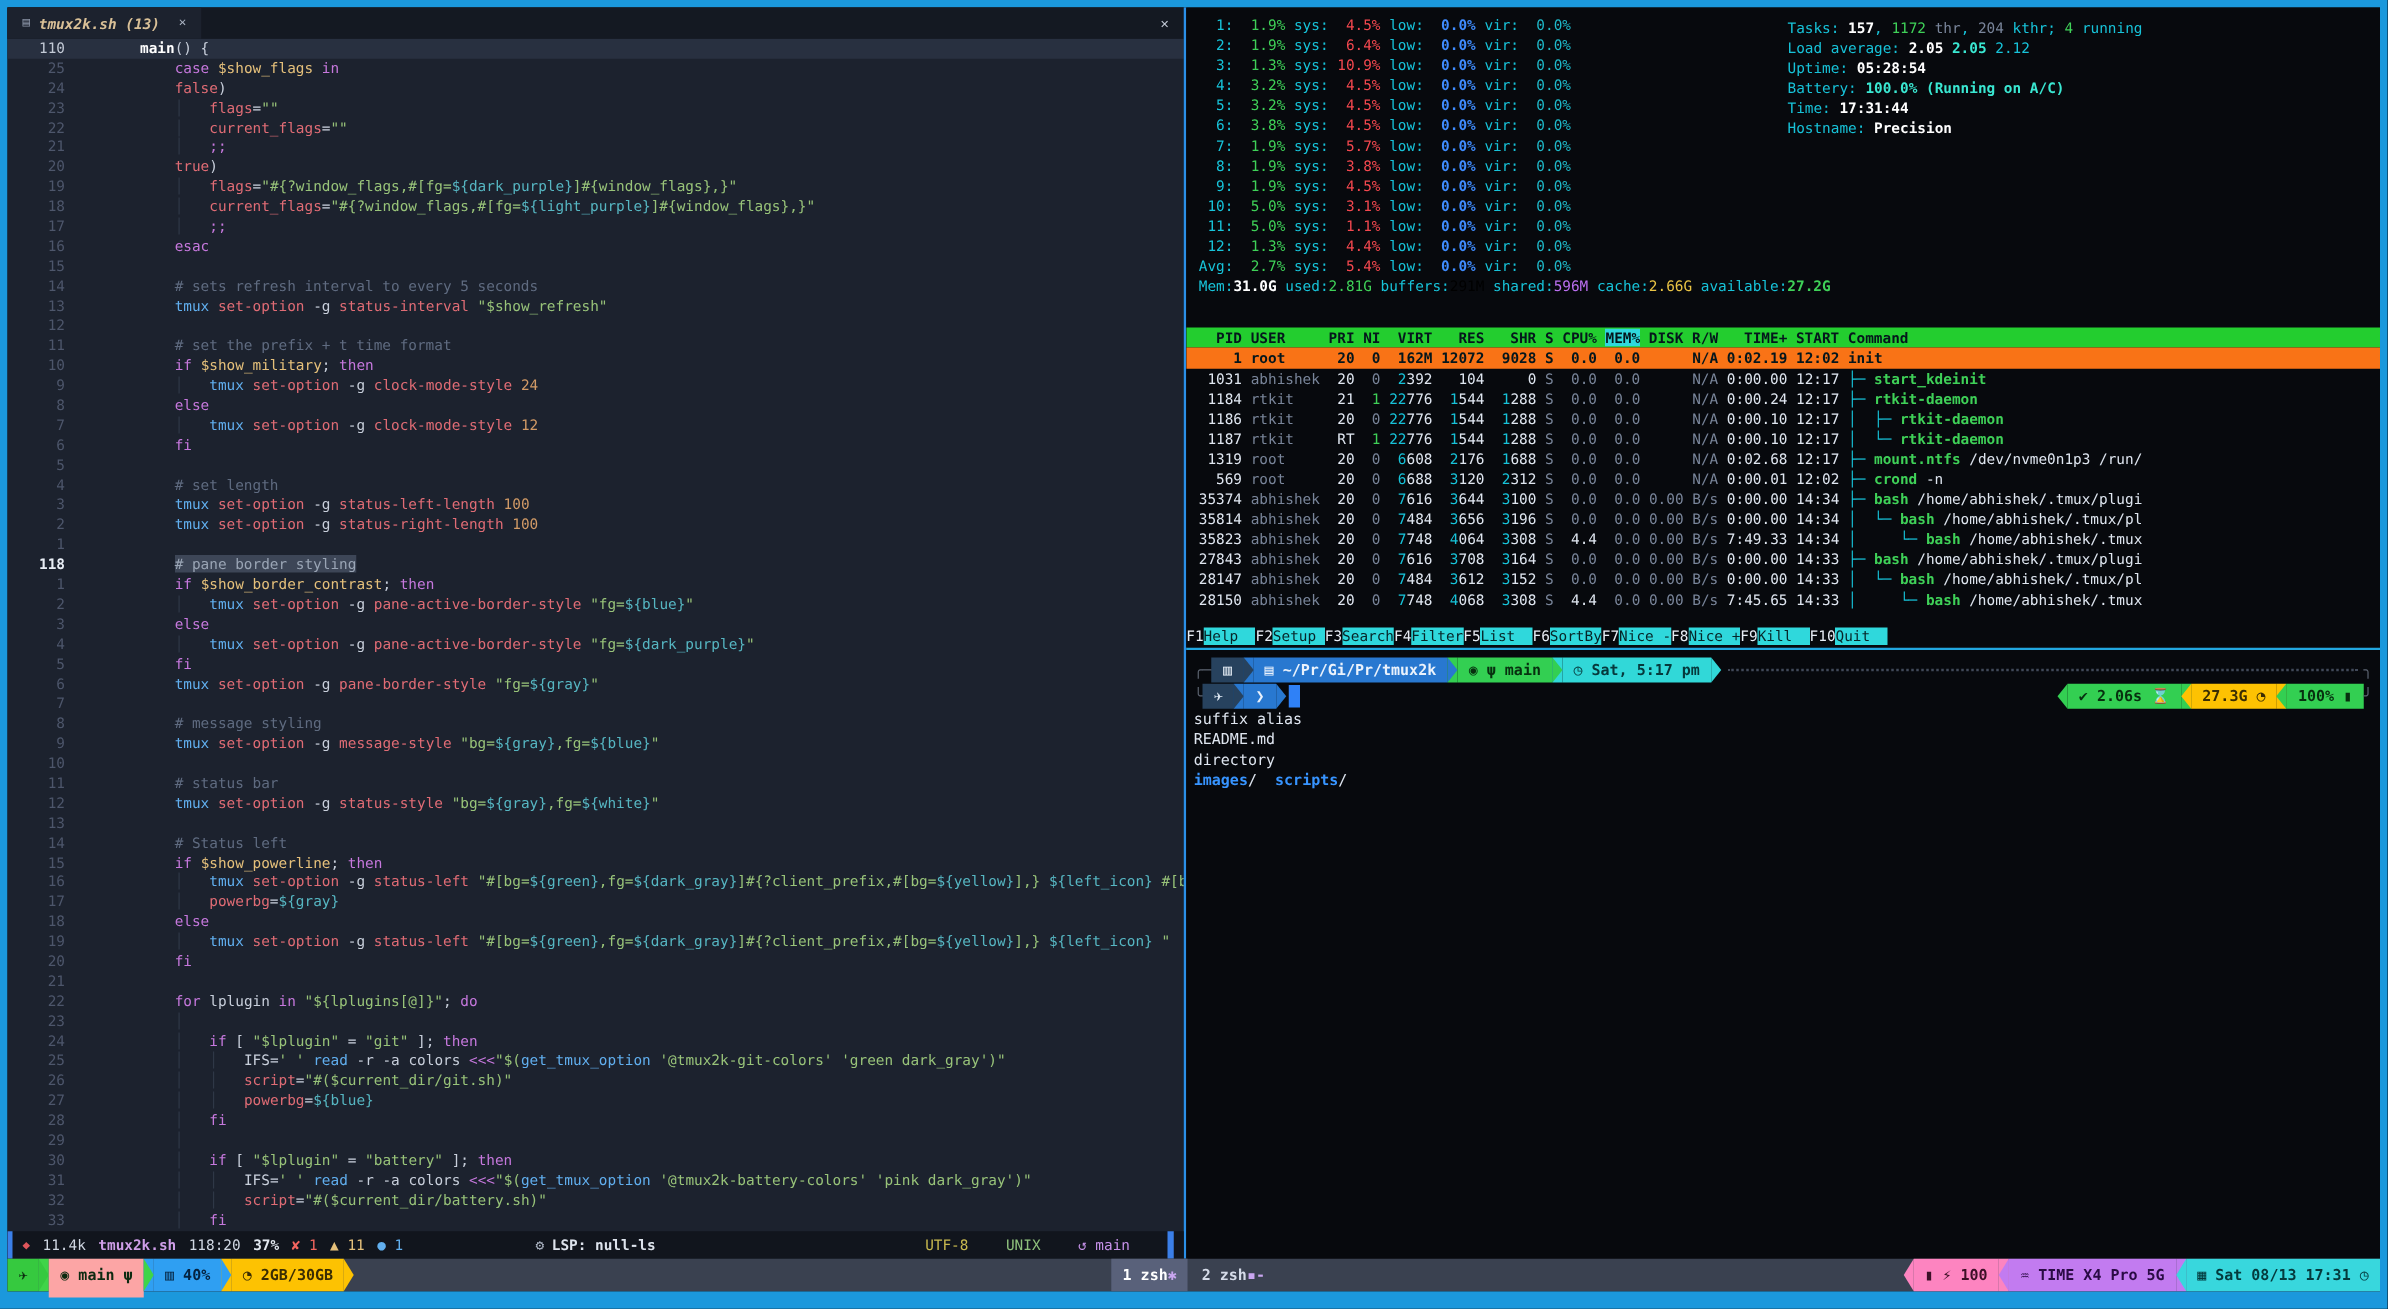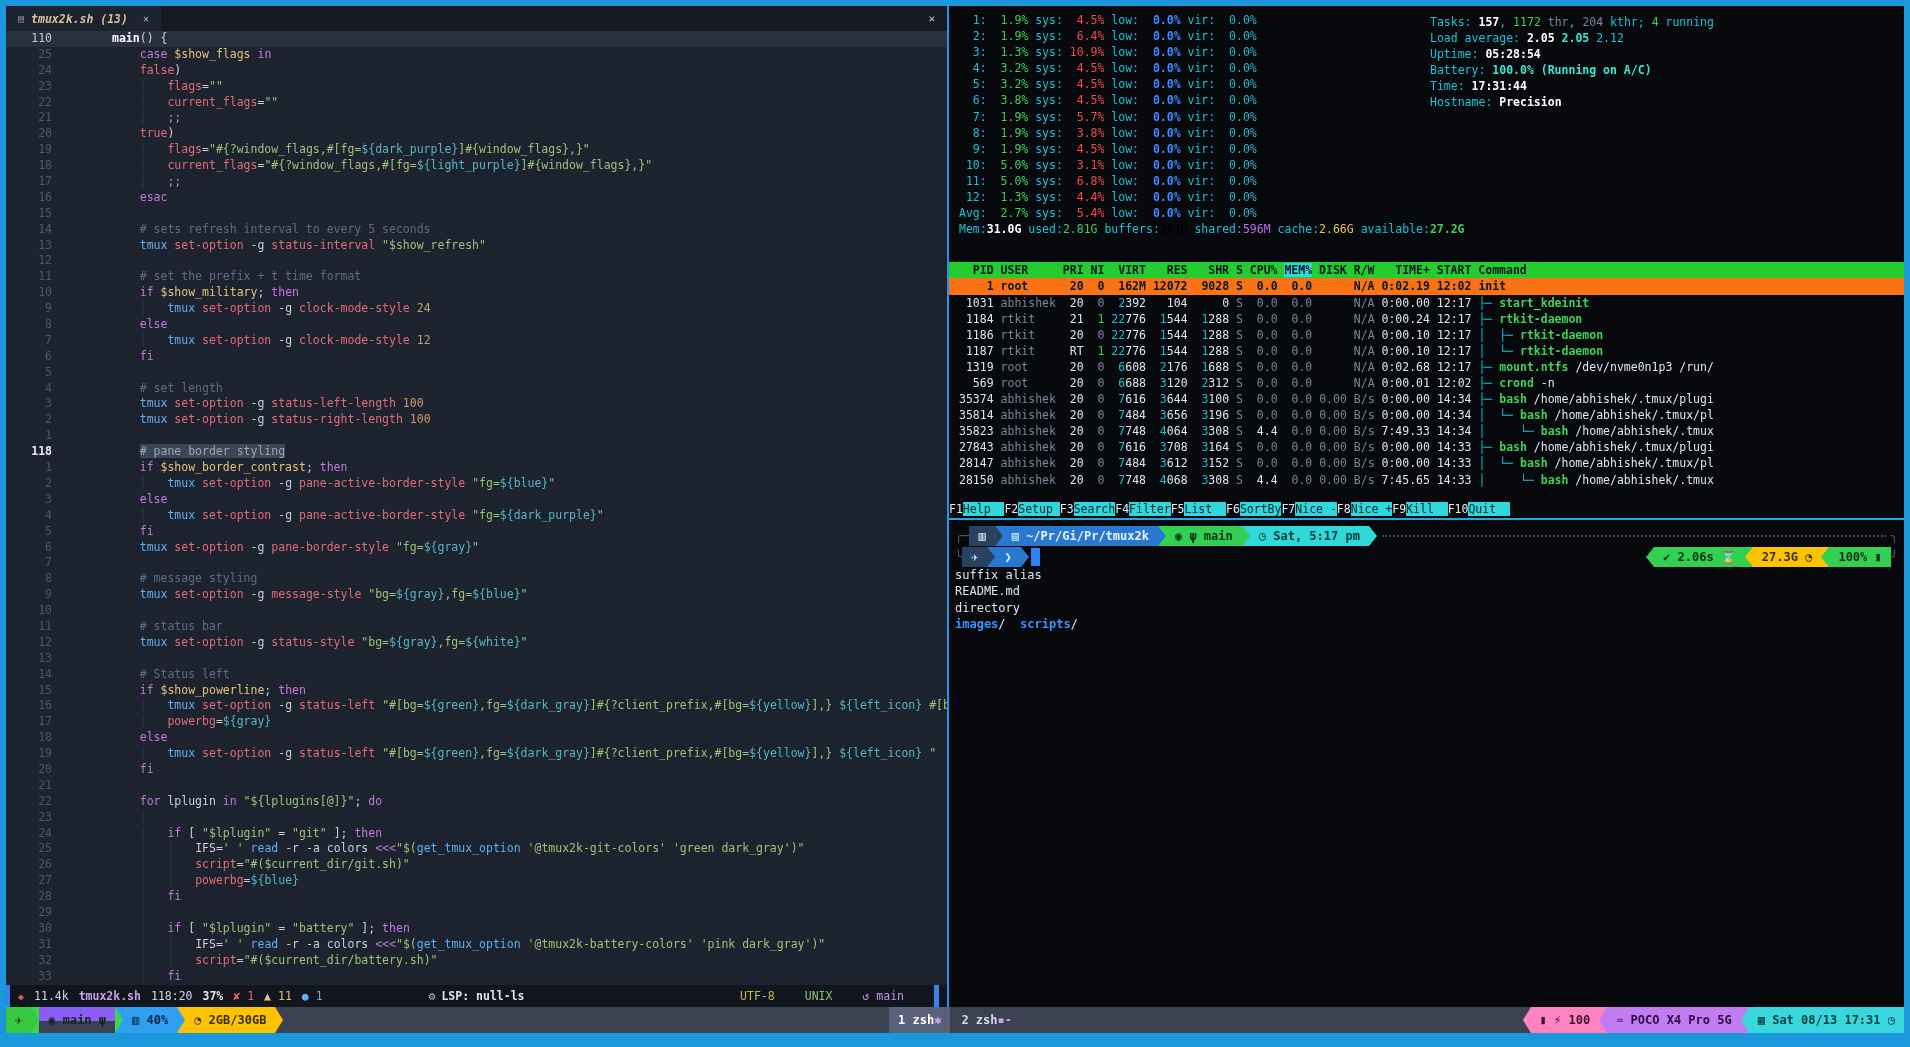--- a/index.html
+++ b/index.html
@@ -198,21 +198,21 @@
             <div class="mline"><span class="t-cy">  1: </span><span class="t-gn"> 1.9%</span><span class="t-cy"> sys: </span><span class="t-rd"> 4.5%</span><span class="t-cy"> low: </span><span class="t-bl"> 0.0%</span><span class="t-cy"> vir: </span><span class="t-tl"> 0.0%</span></div>
             <div class="mline"><span class="t-cy">  2: </span><span class="t-gn"> 1.9%</span><span class="t-cy"> sys: </span><span class="t-rd"> 6.4%</span><span class="t-cy"> low: </span><span class="t-bl"> 0.0%</span><span class="t-cy"> vir: </span><span class="t-tl"> 0.0%</span></div>
             <div class="mline"><span class="t-cy">  3: </span><span class="t-gn"> 1.3%</span><span class="t-cy"> sys: </span><span class="t-rd">10.9%</span><span class="t-cy"> low: </span><span class="t-bl"> 0.0%</span><span class="t-cy"> vir: </span><span class="t-tl"> 0.0%</span></div>
             <div class="mline"><span class="t-cy">  4: </span><span class="t-gn"> 3.2%</span><span class="t-cy"> sys: </span><span class="t-rd"> 4.5%</span><span class="t-cy"> low: </span><span class="t-bl"> 0.0%</span><span class="t-cy"> vir: </span><span class="t-tl"> 0.0%</span></div>
             <div class="mline"><span class="t-cy">  5: </span><span class="t-gn"> 3.2%</span><span class="t-cy"> sys: </span><span class="t-rd"> 4.5%</span><span class="t-cy"> low: </span><span class="t-bl"> 0.0%</span><span class="t-cy"> vir: </span><span class="t-tl"> 0.0%</span></div>
             <div class="mline"><span class="t-cy">  6: </span><span class="t-gn"> 3.8%</span><span class="t-cy"> sys: </span><span class="t-rd"> 4.5%</span><span class="t-cy"> low: </span><span class="t-bl"> 0.0%</span><span class="t-cy"> vir: </span><span class="t-tl"> 0.0%</span></div>
             <div class="mline"><span class="t-cy">  7: </span><span class="t-gn"> 1.9%</span><span class="t-cy"> sys: </span><span class="t-rd"> 5.7%</span><span class="t-cy"> low: </span><span class="t-bl"> 0.0%</span><span class="t-cy"> vir: </span><span class="t-tl"> 0.0%</span></div>
             <div class="mline"><span class="t-cy">  8: </span><span class="t-gn"> 1.9%</span><span class="t-cy"> sys: </span><span class="t-rd"> 3.8%</span><span class="t-cy"> low: </span><span class="t-bl"> 0.0%</span><span class="t-cy"> vir: </span><span class="t-tl"> 0.0%</span></div>
             <div class="mline"><span class="t-cy">  9: </span><span class="t-gn"> 1.9%</span><span class="t-cy"> sys: </span><span class="t-rd"> 4.5%</span><span class="t-cy"> low: </span><span class="t-bl"> 0.0%</span><span class="t-cy"> vir: </span><span class="t-tl"> 0.0%</span></div>
             <div class="mline"><span class="t-cy"> 10: </span><span class="t-gn"> 5.0%</span><span class="t-cy"> sys: </span><span class="t-rd"> 3.1%</span><span class="t-cy"> low: </span><span class="t-bl"> 0.0%</span><span class="t-cy"> vir: </span><span class="t-tl"> 0.0%</span></div>
-            <div class="mline"><span class="t-cy"> 11: </span><span class="t-gn"> 5.0%</span><span class="t-cy"> sys: </span><span class="t-rd"> 6.8%</span><span class="t-cy"> low: </span><span class="t-bl"> 0.0%</span><span class="t-cy"> vir: </span><span class="t-tl"> 0.0%</span></div>
+            <div class="mline"><span class="t-cy"> 11: </span><span class="t-gn"> 5.0%</span><span class="t-cy"> sys: </span><span class="t-rd"> 1.1%</span><span class="t-cy"> low: </span><span class="t-bl"> 0.0%</span><span class="t-cy"> vir: </span><span class="t-tl"> 0.0%</span></div>
             <div class="mline"><span class="t-cy"> 12: </span><span class="t-gn"> 1.3%</span><span class="t-cy"> sys: </span><span class="t-rd"> 4.4%</span><span class="t-cy"> low: </span><span class="t-bl"> 0.0%</span><span class="t-cy"> vir: </span><span class="t-tl"> 0.0%</span></div>
             <div class="mline"><span class="t-cy">Avg: </span><span class="t-gn"> 2.7%</span><span class="t-cy"> sys: </span><span class="t-rd"> 5.4%</span><span class="t-cy"> low: </span><span class="t-bl"> 0.0%</span><span class="t-cy"> vir: </span><span class="t-tl"> 0.0%</span></div>
           </div>
         <div id="mem" class="mline"><span class="t-cy">Mem:</span><span class="t-wB">31.0G</span><span class="t-cy"> used:</span><span class="t-gn">2.81G</span><span class="t-cy"> buffers:</span><span class="t-blB">291M</span><span class="t-cy"> shared:</span><span class="t-pu">596M</span><span class="t-cy"> cache:</span><span class="t-yl">2.66G</span><span class="t-cy"> available:</span><span class="t-gnB">27.2G</span></div>
         <div class="info" id="info">
             <div class="mline"><span class="t-cy">Tasks: </span><span class="t-wB">157</span><span class="t-cy">, </span><span class="t-gn">1172</span><span class="t-gr"> thr</span><span class="t-cy">, </span><span class="t-gr">204 </span><span class="t-cy">kthr</span><span class="t-cy">; </span><span class="t-gn">4</span><span class="t-cy"> running</span></div>
             <div class="mline"><span class="t-cy">Load average: </span><span class="t-wB">2.05 </span><span class="t-cyB">2.05 </span><span class="t-cy">2.12</span></div>
             <div class="mline"><span class="t-cy">Uptime: </span><span class="t-wB">05:28:54</span></div>
             <div class="mline"><span class="t-cy">Battery: </span><span class="t-cyB">100.0% (Running on A/C)</span></div>
             <div class="mline"><span class="t-cy">Time: </span><span class="t-wB">17:31:44</span></div>
@@ -250,33 +250,33 @@
           </div>
       </div>
 
     </div>
   </div>
 
   <div class="bar">
     <div style="display:flex;align-items:stretch" id="barleft">
         <span class="pseg" style="background: rgb(54, 201, 63); color: rgb(12, 42, 16); height: 26px; line-height: 26px;">✈</span>
         <span class="barr" style="border-left: 8px solid rgb(54, 201, 63); background: rgb(63, 212, 73);"></span>
-        <span class="pseg" style="background: #8b5cf6; color: rgb(12, 42, 16); height: 14px; line-height: 26px;">◉ main ψ</span>
+        <span class="pseg" style="background: #fca5a5; color: rgb(12, 42, 16); height: 31px; line-height: 26px;">◉ main ψ</span>
         <span class="barr" style="border-left: 8px solid rgb(63, 212, 73); background: rgb(47, 159, 242);"></span>
         <span class="pseg" style="background: rgb(47, 159, 242); color: rgb(5, 35, 63); height: 26px; line-height: 26px;">▥ 40%</span>
         <span class="barr" style="border-left: 8px solid rgb(47, 159, 242); background: rgb(253, 194, 2);"></span>
         <span class="pseg" style="background: rgb(253, 194, 2); color: rgb(58, 45, 3); height: 26px; line-height: 26px;">◔ 2GB/30GB</span>
         <span class="barr" style="border-left: 8px solid rgb(253, 194, 2);"></span>
       </div>
     <div class="wins" id="wins">
         <span class="win active">1 zsh<span class="star">✱</span></span>
         <span class="win">2 zsh<span class="star">▪-</span></span>
       </div>
     <div class="bar-right" id="barright">
         <span class="barr" style="border-right: 8px solid rgb(253, 132, 192);"></span>
         <span class="pseg" style="background: rgb(253, 132, 192); color: rgb(61, 16, 39); height: 26px; line-height: 26px;">▮ ⚡ 100</span>
         <span class="barr" style="border-right: 8px solid rgb(194, 123, 240); background: rgb(253, 132, 192);"></span>
-        <span class="pseg" style="background: rgb(194, 123, 240); color: rgb(42, 11, 69); height: 26px; line-height: 26px;">♒ POCO X4 Pro 5G</span>
+        <span class="pseg" style="background: rgb(194, 123, 240); color: rgb(42, 11, 69); height: 26px; line-height: 26px;">♒ TIME X4 Pro 5G</span>
         <span class="barr" style="border-right: 8px solid rgb(56, 215, 221); background: rgb(194, 123, 240);"></span>
         <span class="pseg" style="background: rgb(56, 215, 221); color: rgb(4, 58, 61); height: 26px; line-height: 26px;">▦ Sat 08/13 17:31 ◷</span>
       </div>
   </div>
 </div>
 
 </body></html>

